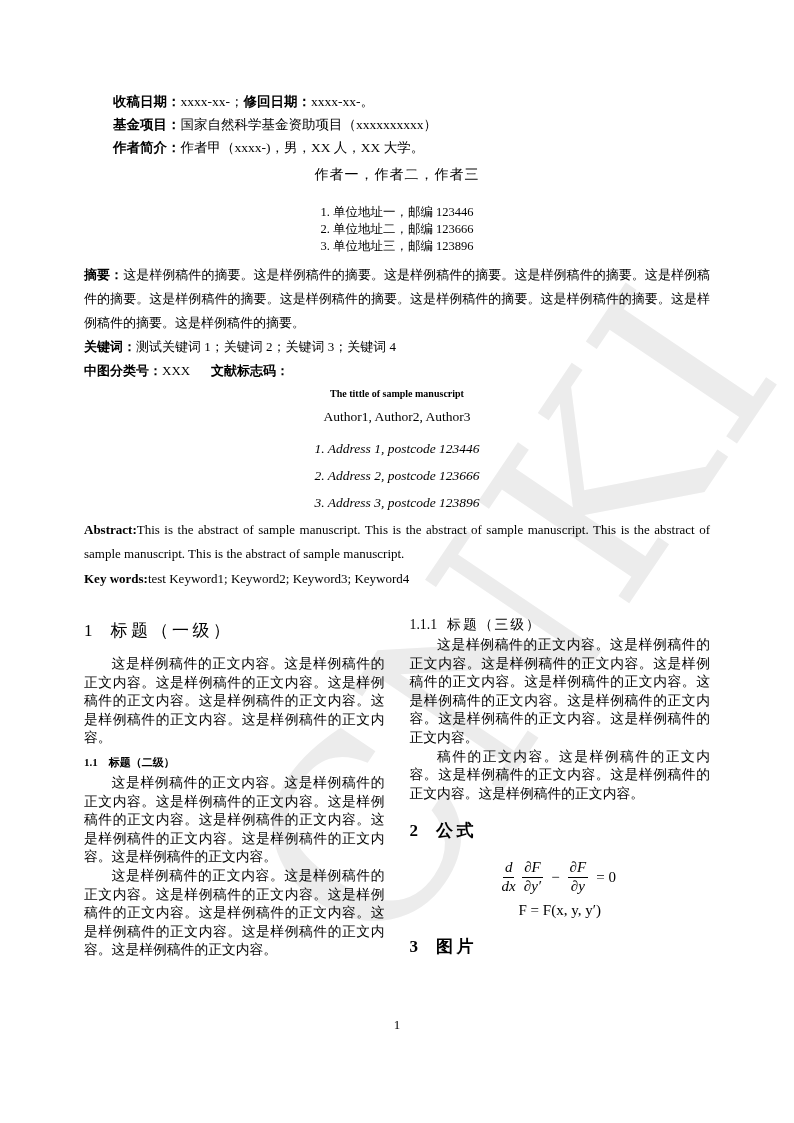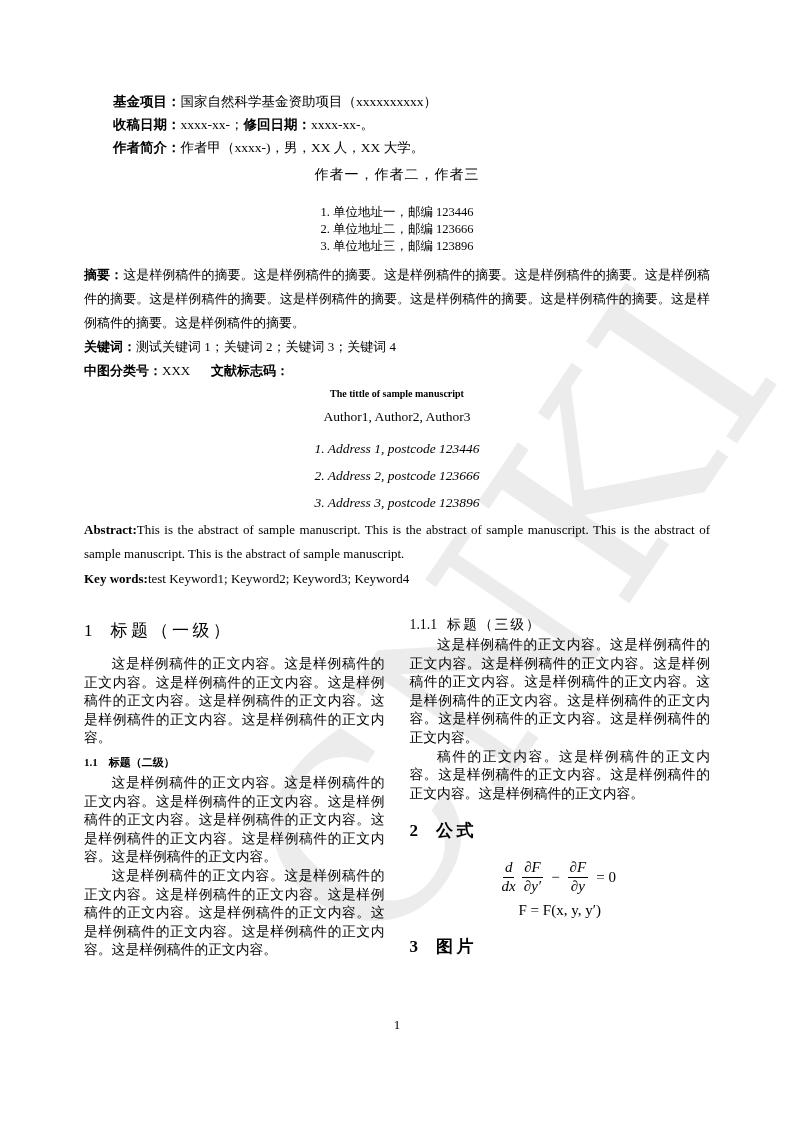--- a/index.html
+++ b/index.html
@@ -78,22 +78,22 @@
 </head>
 <body>
 
 <div class="page">
 
   <div class="watermark">CNKI</div>
 
   <div class="content">
 
     <div class="hnotes">
+      <div><span class="hlabel">收稿日期：</span><span>xxxx-xx-；</span><span class="hlabel">修回日期：</span><span>xxxx-xx-。</span></div>
       <div><span class="hlabel">基金项目：</span><span>国家自然科学基金资助项目（xxxxxxxxxx）</span></div>
-      <div><span class="hlabel">收稿日期：</span><span>xxxx-xx-；</span><span class="hlabel">修回日期：</span><span>xxxx-xx-。</span></div>
       <div><span class="hlabel">作者简介：</span><span>作者甲（xxxx-)，男，XX 人，XX 大学。</span></div>
     </div>
 
     <div class="zh-authors">作者一，作者二，作者三</div>
     <div class="zh-affils">
       <div>1. 单位地址一，邮编 123446</div>
       <div>2. 单位地址二，邮编 123666</div>
       <div>3. 单位地址三，邮编 123896</div>
     </div>
 

